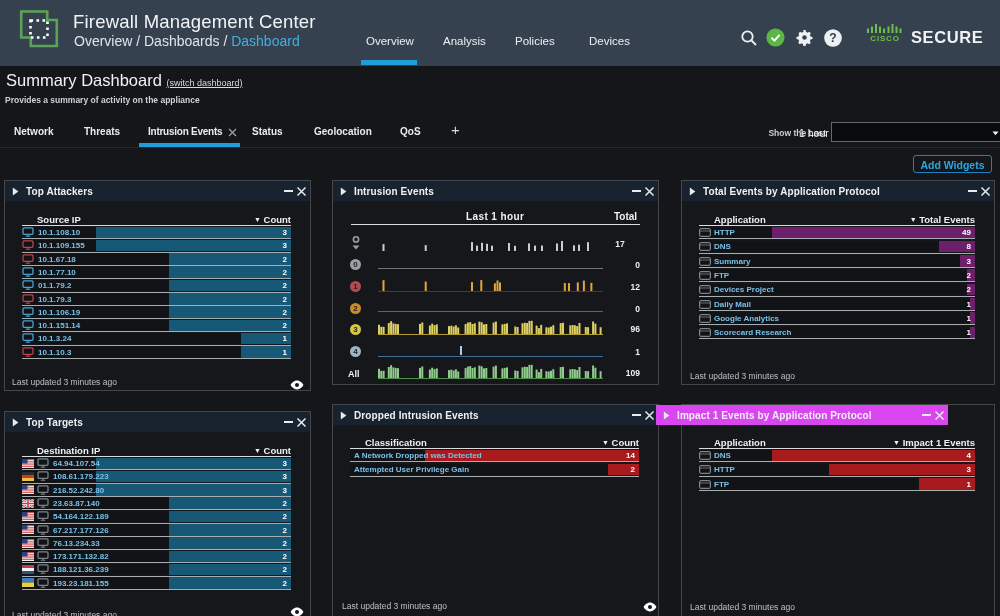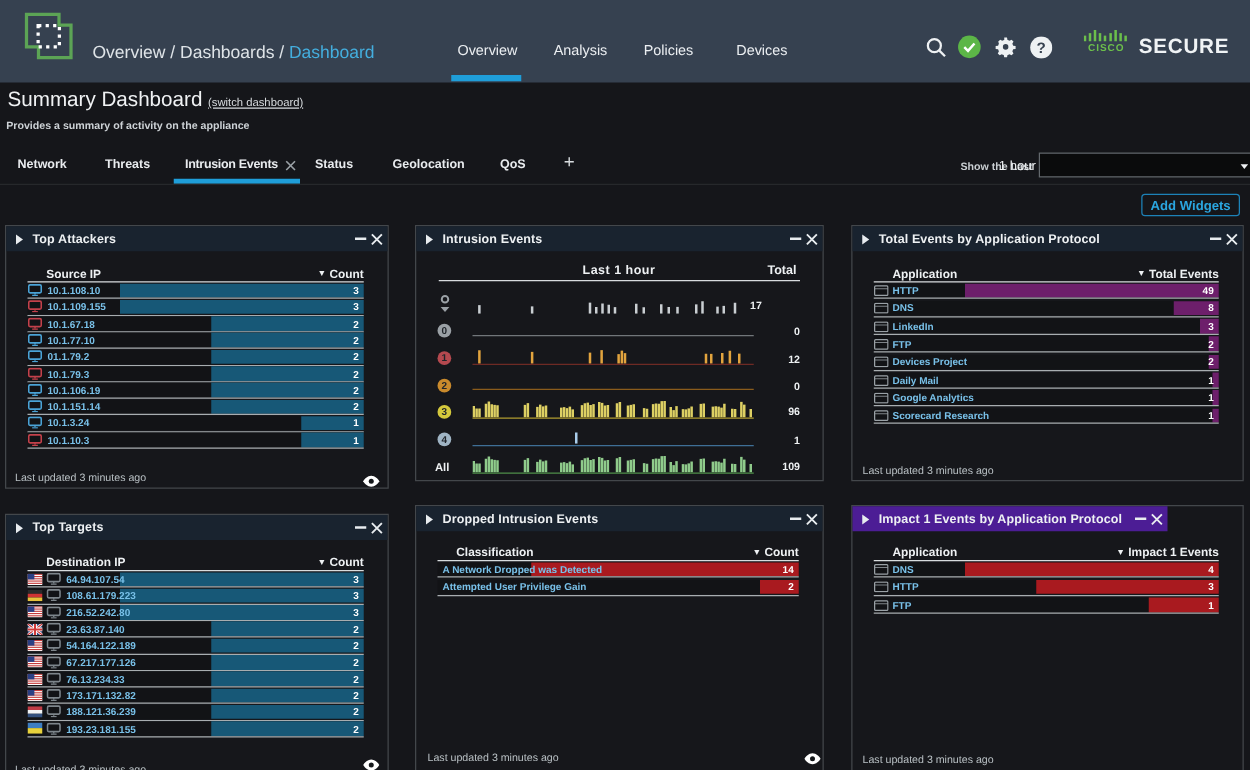--- a/index.html
+++ b/index.html
@@ -2,20 +2,21 @@
 <html><head><meta charset="utf-8"><style>
 *{margin:0;padding:0;box-sizing:border-box}
 body{width:1000px;height:616px;overflow:hidden;background:#15161a;font-family:"Liberation Sans",sans-serif;position:relative}
 div,span{position:absolute}
 </style></head><body>
 <div style="left:0;top:0;width:1000px;height:66px;background:#364150">
 <svg style="position:absolute;left:19px;top:9px" width="40" height="42" viewBox="0 0 40 42">
       <path d="M2.2 2.5 H28.2 V11 H37.8 V37 H11.8 V28.5 H2.2 Z" fill="none" stroke="#5ca455" stroke-width="2.6" stroke-linejoin="miter"></path>
       <rect x="11.5" y="11.5" width="17" height="17" fill="none" stroke="#fff" stroke-width="2.6" stroke-dasharray="2.6,3.4"></rect>
     </svg>
+<div style="left:73px;top:11px;font-size:18.5px;color:#f2f4f6;letter-spacing:.2px">Firewall Management Center</div>
 <div style="left:74px;top:33px;font-size:14px;color:#dfe4e8">Overview / Dashboards / <span style="position:static;color:#44aede">Dashboard</span></div>
 <div style="left:366px;top:35px;font-size:11.5px;color:#eceff2">Overview</div>
 <div style="left:443px;top:35px;font-size:11.5px;color:#eceff2">Analysis</div>
 <div style="left:515px;top:35px;font-size:11.5px;color:#eceff2">Policies</div>
 <div style="left:589px;top:35px;font-size:11.5px;color:#eceff2">Devices</div>
 <div style="left:361px;top:60px;width:56px;height:4.5px;background:#1f9ed9"></div>
 <svg style="position:absolute;left:740px;top:29px" width="18" height="18" viewBox="0 0 18 18">
       <circle cx="7.5" cy="7.5" r="5.2" fill="none" stroke="#eef1f3" stroke-width="1.8"></circle>
       <path d="M11.5 11.5 L16 16" stroke="#eef1f3" stroke-width="1.8"></path>
     </svg>
@@ -116,21 +117,21 @@
 <div style="position:absolute;left:333px;top:405px;width:325px;height:20px;background:#19232f">
     <svg style="position:absolute;left:7px;top:6px" width="7" height="9" viewBox="0 0 7 9">
       <path d="M0.8 0.5 L6.4 4.5 L0.8 8.5 Z" fill="#e8ecef"></path>
     </svg>
     <div style="position:absolute;left:21px;top:4.5px;font-size:10px;font-weight:bold;color:#eef1f3;letter-spacing:.1px">Dropped Intrusion Events</div>
     <div style="position:absolute;right:17px;top:9px;width:9px;height:2.4px;background:#e8ecef"></div>
     <svg style="position:absolute;right:3px;top:5px" width="11" height="11" viewBox="0 0 11 11">
       <path d="M1.5 1.5 L9.5 9.5 M9.5 1.5 L1.5 9.5" stroke="#e8ecef" stroke-width="1.5"></path>
     </svg>
   </div>
-<div style="position:absolute;left:682px;top:405px;width:252px;height:20px;background:#4c1d95">
+<div style="position:absolute;left:656px;top:405px;width:292px;height:20px;background:#d946ef">
     <svg style="position:absolute;left:7px;top:6px" width="7" height="9" viewBox="0 0 7 9">
       <path d="M0.8 0.5 L6.4 4.5 L0.8 8.5 Z" fill="#e8ecef"></path>
     </svg>
     <div style="position:absolute;left:21px;top:4.5px;font-size:10px;font-weight:bold;color:#eef1f3;letter-spacing:.1px">Impact 1 Events by Application Protocol</div>
     <div style="position:absolute;right:17px;top:9px;width:9px;height:2.4px;background:#e8ecef"></div>
     <svg style="position:absolute;right:3px;top:5px" width="11" height="11" viewBox="0 0 11 11">
       <path d="M1.5 1.5 L9.5 9.5 M9.5 1.5 L1.5 9.5" stroke="#e8ecef" stroke-width="1.5"></path>
     </svg>
   </div>
 <div style="position:absolute;left:37px;top:214px;font-size:9.5px;font-weight:bold;color:#eef1f3">Source IP</div>
@@ -574,21 +575,21 @@
     <rect x="195.9" y="5.3" width="2.0" height="8.7" fill="#8fcb8b"></rect>
     <rect x="198.2" y="6.1" width="2.0" height="7.9" fill="#8fcb8b"></rect>
     <rect x="200.5" y="3.0" width="2.0" height="11.0" fill="#8fcb8b"></rect>
     <rect x="206.8" y="7.0" width="2.0" height="7.0" fill="#8fcb8b"></rect>
     <rect x="209.1" y="7.2" width="2.0" height="6.8" fill="#8fcb8b"></rect>
     <rect x="214.1" y="1.5" width="2.0" height="12.5" fill="#8fcb8b"></rect>
     <rect x="216.4" y="3.7" width="2.0" height="10.3" fill="#8fcb8b"></rect>
     <rect x="221.6" y="7.2" width="2.0" height="6.8" fill="#8fcb8b"></rect>
   </svg>
 <div style="left:378px;top:377.7px;width:225px;height:1px;background:#4f8f4a"></div>
-<div style="left:600px;top:238.5px;width:40px;text-align:left;font-size:8.5px;font-weight:bold;color:#eef1f3">17</div>
+<div style="left:600px;top:238.5px;width:40px;text-align:center;font-size:8.5px;font-weight:bold;color:#eef1f3">17</div>
 <div style="left:600px;top:259.5px;width:40px;text-align:right;font-size:8.5px;font-weight:bold;color:#eef1f3">0</div>
 <div style="left:600px;top:281.5px;width:40px;text-align:right;font-size:8.5px;font-weight:bold;color:#eef1f3">12</div>
 <div style="left:600px;top:303.5px;width:40px;text-align:right;font-size:8.5px;font-weight:bold;color:#eef1f3">0</div>
 <div style="left:600px;top:324px;width:40px;text-align:right;font-size:8.5px;font-weight:bold;color:#eef1f3">96</div>
 <div style="left:600px;top:346.5px;width:40px;text-align:right;font-size:8.5px;font-weight:bold;color:#eef1f3">1</div>
 <div style="left:600px;top:367.5px;width:40px;text-align:right;font-size:8.5px;font-weight:bold;color:#eef1f3">109</div>
 <div style="position:absolute;left:714px;top:214px;font-size:9.5px;font-weight:bold;color:#eef1f3">Application</div>
 <div style="position:absolute;left:681px;top:214px;width:294px;text-align:right;font-size:9.5px;font-weight:bold;color:#eef1f3"><span style="font-size:7px;position:relative;top:-1px">▼</span> Total Events</div>
 <div style="position:absolute;left:699px;top:224.5px;width:276px;height:1px;background:#d8dcde"></div>
 <div style="left:699px;top:226.5px;width:276px;height:11.5px;background:#121316"></div>
@@ -609,21 +610,21 @@
   </svg>
 <div style="left:714px;top:242.3px;font-size:8px;font-weight:bold;color:#79c1e9">DNS</div>
 <div style="left:699px;top:242.3px;width:272px;text-align:right;font-size:8px;font-weight:bold;color:#fff">8</div>
 <div style="left:699px;top:255.10000000000002px;width:276px;height:11.5px;background:#121316"></div>
 <div style="left:960.0px;top:255.10000000000002px;width:15.0px;height:11.5px;background:#6d1f6b"></div>
 <div style="left:699px;top:266.90000000000003px;width:276px;height:1px;background:#a8adb0"></div>
 <svg style="position:absolute;left:699px;top:256.6px" width="12" height="9" viewBox="0 0 12 9">
     <rect x="0.7" y="0.7" width="10.6" height="7.6" rx="0.8" fill="none" stroke="#9aa1a6" stroke-width="1"></rect>
     <path d="M0.7 3 H11.3" stroke="#9aa1a6" stroke-width="0.8" opacity="0.8"></path>
   </svg>
-<div style="left:714px;top:256.6px;font-size:8px;font-weight:bold;color:#79c1e9">LinkedIn</div>
+<div style="left:714px;top:256.6px;font-size:8px;font-weight:bold;color:#79c1e9">Summary</div>
 <div style="left:699px;top:256.6px;width:272px;text-align:right;font-size:8px;font-weight:bold;color:#fff">3</div>
 <div style="left:699px;top:269.40000000000003px;width:276px;height:11.5px;background:#121316"></div>
 <div style="left:966.5px;top:269.40000000000003px;width:8.5px;height:11.5px;background:#6d1f6b"></div>
 <div style="left:699px;top:281.20000000000005px;width:276px;height:1px;background:#a8adb0"></div>
 <svg style="position:absolute;left:699px;top:270.90000000000003px" width="12" height="9" viewBox="0 0 12 9">
     <rect x="0.7" y="0.7" width="10.6" height="7.6" rx="0.8" fill="none" stroke="#9aa1a6" stroke-width="1"></rect>
     <path d="M0.7 3 H11.3" stroke="#9aa1a6" stroke-width="0.8" opacity="0.8"></path>
   </svg>
 <div style="left:714px;top:270.90000000000003px;font-size:8px;font-weight:bold;color:#79c1e9">FTP</div>
 <div style="left:699px;top:270.90000000000003px;width:272px;text-align:right;font-size:8px;font-weight:bold;color:#fff">2</div>

